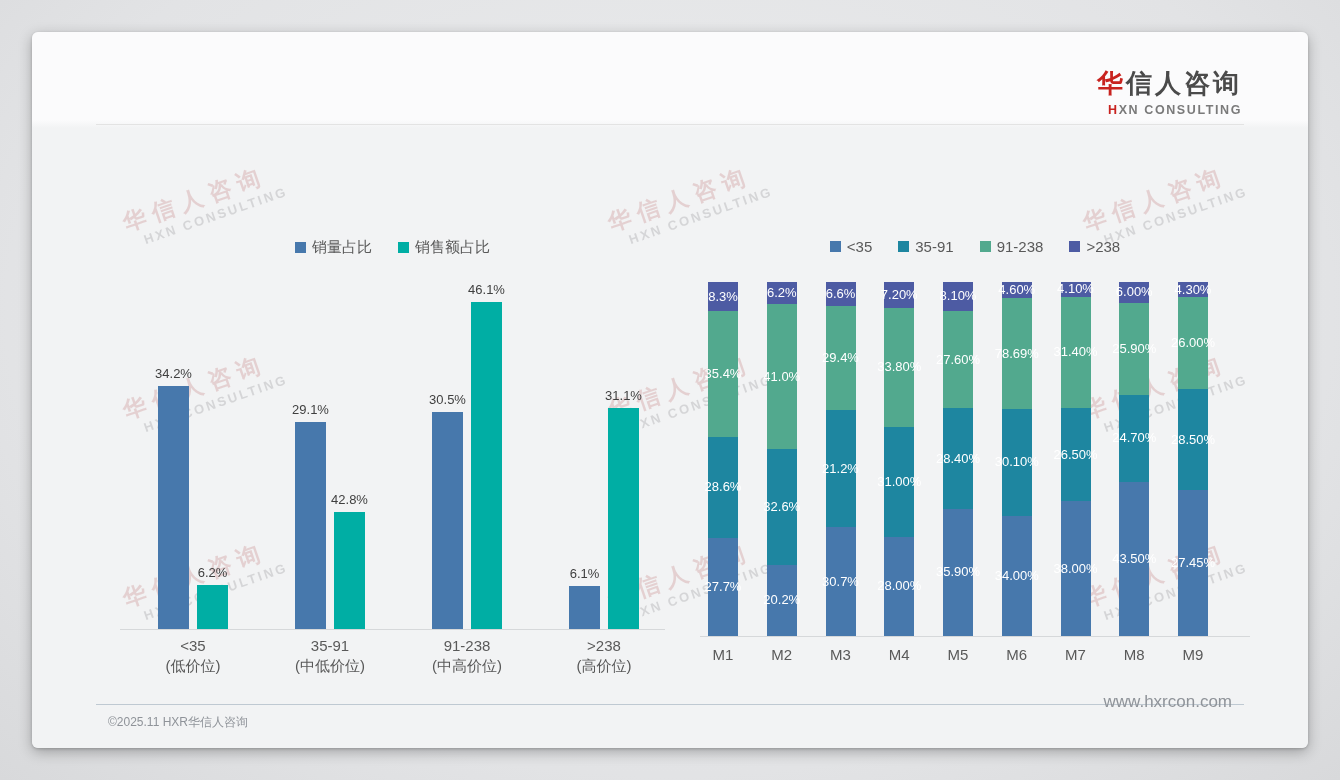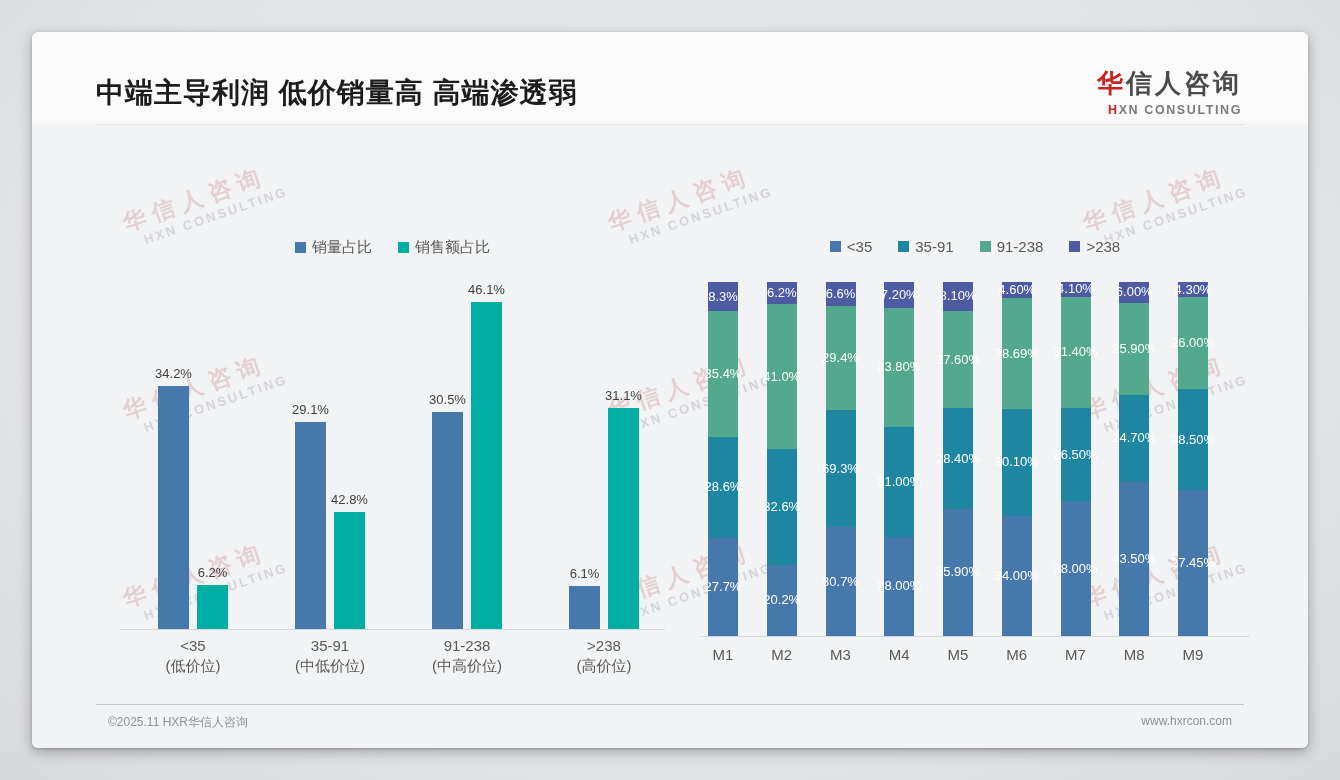--- a/index.html
+++ b/index.html
@@ -68,35 +68,34 @@
   .m-label{
     position:absolute; width:60px; text-align:center;
     font-size:15px; color:#595959; top:614px;
   }
 
   .footer-rule{
     position:absolute; left:64px; right:64px; top:672px;
     border-top:1.5px solid #BFC9D2;
   }
   .footer-left{ position:absolute; left:76px; top:682px; font-size:12px; color:#8F9399; }
-  .footer-right{ position:absolute; right:76px; top:682px; font-size:12px; color:#8F9399; }
+  .footer-right{ position:absolute; right:76px; top:660px; font-size:17px; color:#8F9399; }
 
   .watermark{
     position:absolute; transform:rotate(-19deg); pointer-events:none;
     text-align:left; line-height:1.25;
   }
   .wm-cn{ font-size:23px; font-weight:bold; letter-spacing:7px; color:rgba(196,128,128,0.30); }
   .wm-en{ font-size:13px; font-weight:bold; letter-spacing:2.5px; color:rgba(145,145,150,0.30); margin-left:14px; }
 </style>
 </head>
 <body>
 
 <div class="slide-card">
 
-  <div class="main-title">中端主导利润 低价销量高 高端渗透弱</div>
   <div class="title-rule"></div>
 
   <div class="logo">
     <div class="logo-cn"><span class="red">华</span><span>信人咨询</span></div>
     <div class="logo-en"><span class="red">H</span><span>XN CONSULTING</span></div>
   </div>
 
   <div id="watermarks">
       <div class="watermark" style="left: 90px; top: 150px;">
         <div class="wm-cn">华信人咨询</div>
@@ -203,21 +202,21 @@
         <div class="seg-label" style="bottom: 121.21px;">32.6%</div>
         <div class="stack-seg" style="bottom: 186.912px; height: 145.14px; background: rgb(82, 169, 142);"></div>
         <div class="seg-label" style="bottom: 251.482px;">41.0%</div>
         <div class="stack-seg" style="bottom: 332.052px; height: 21.948px; background: rgb(77, 91, 163);"></div>
         <div class="seg-label" style="bottom: 335.026px;">6.2%</div>
       </div>
       <div class="stack-bar" style="left: 125.5px;">
         <div class="stack-seg" style="bottom: 0px; height: 108.678px; background: rgb(71, 120, 172);"></div>
         <div class="seg-label" style="bottom: 46.339px;">30.7%</div>
         <div class="stack-seg" style="bottom: 108.678px; height: 117.528px; background: rgb(30, 134, 160);"></div>
-        <div class="seg-label" style="bottom: 159.442px;">69.3%</div>
+        <div class="seg-label" style="bottom: 159.442px;">21.2%</div>
         <div class="stack-seg" style="bottom: 226.206px; height: 104.076px; background: rgb(82, 169, 142);"></div>
         <div class="seg-label" style="bottom: 270.244px;">29.4%</div>
         <div class="stack-seg" style="bottom: 330.282px; height: 23.364px; background: rgb(77, 91, 163);"></div>
         <div class="seg-label" style="bottom: 333.964px;">6.6%</div>
       </div>
       <div class="stack-bar" style="left: 184.25px;">
         <div class="stack-seg" style="bottom: 0px; height: 99.12px; background: rgb(71, 120, 172);"></div>
         <div class="seg-label" style="bottom: 41.56px;">28.00%</div>
         <div class="stack-seg" style="bottom: 99.12px; height: 109.74px; background: rgb(30, 134, 160);"></div>
         <div class="seg-label" style="bottom: 145.99px;">31.00%</div>

